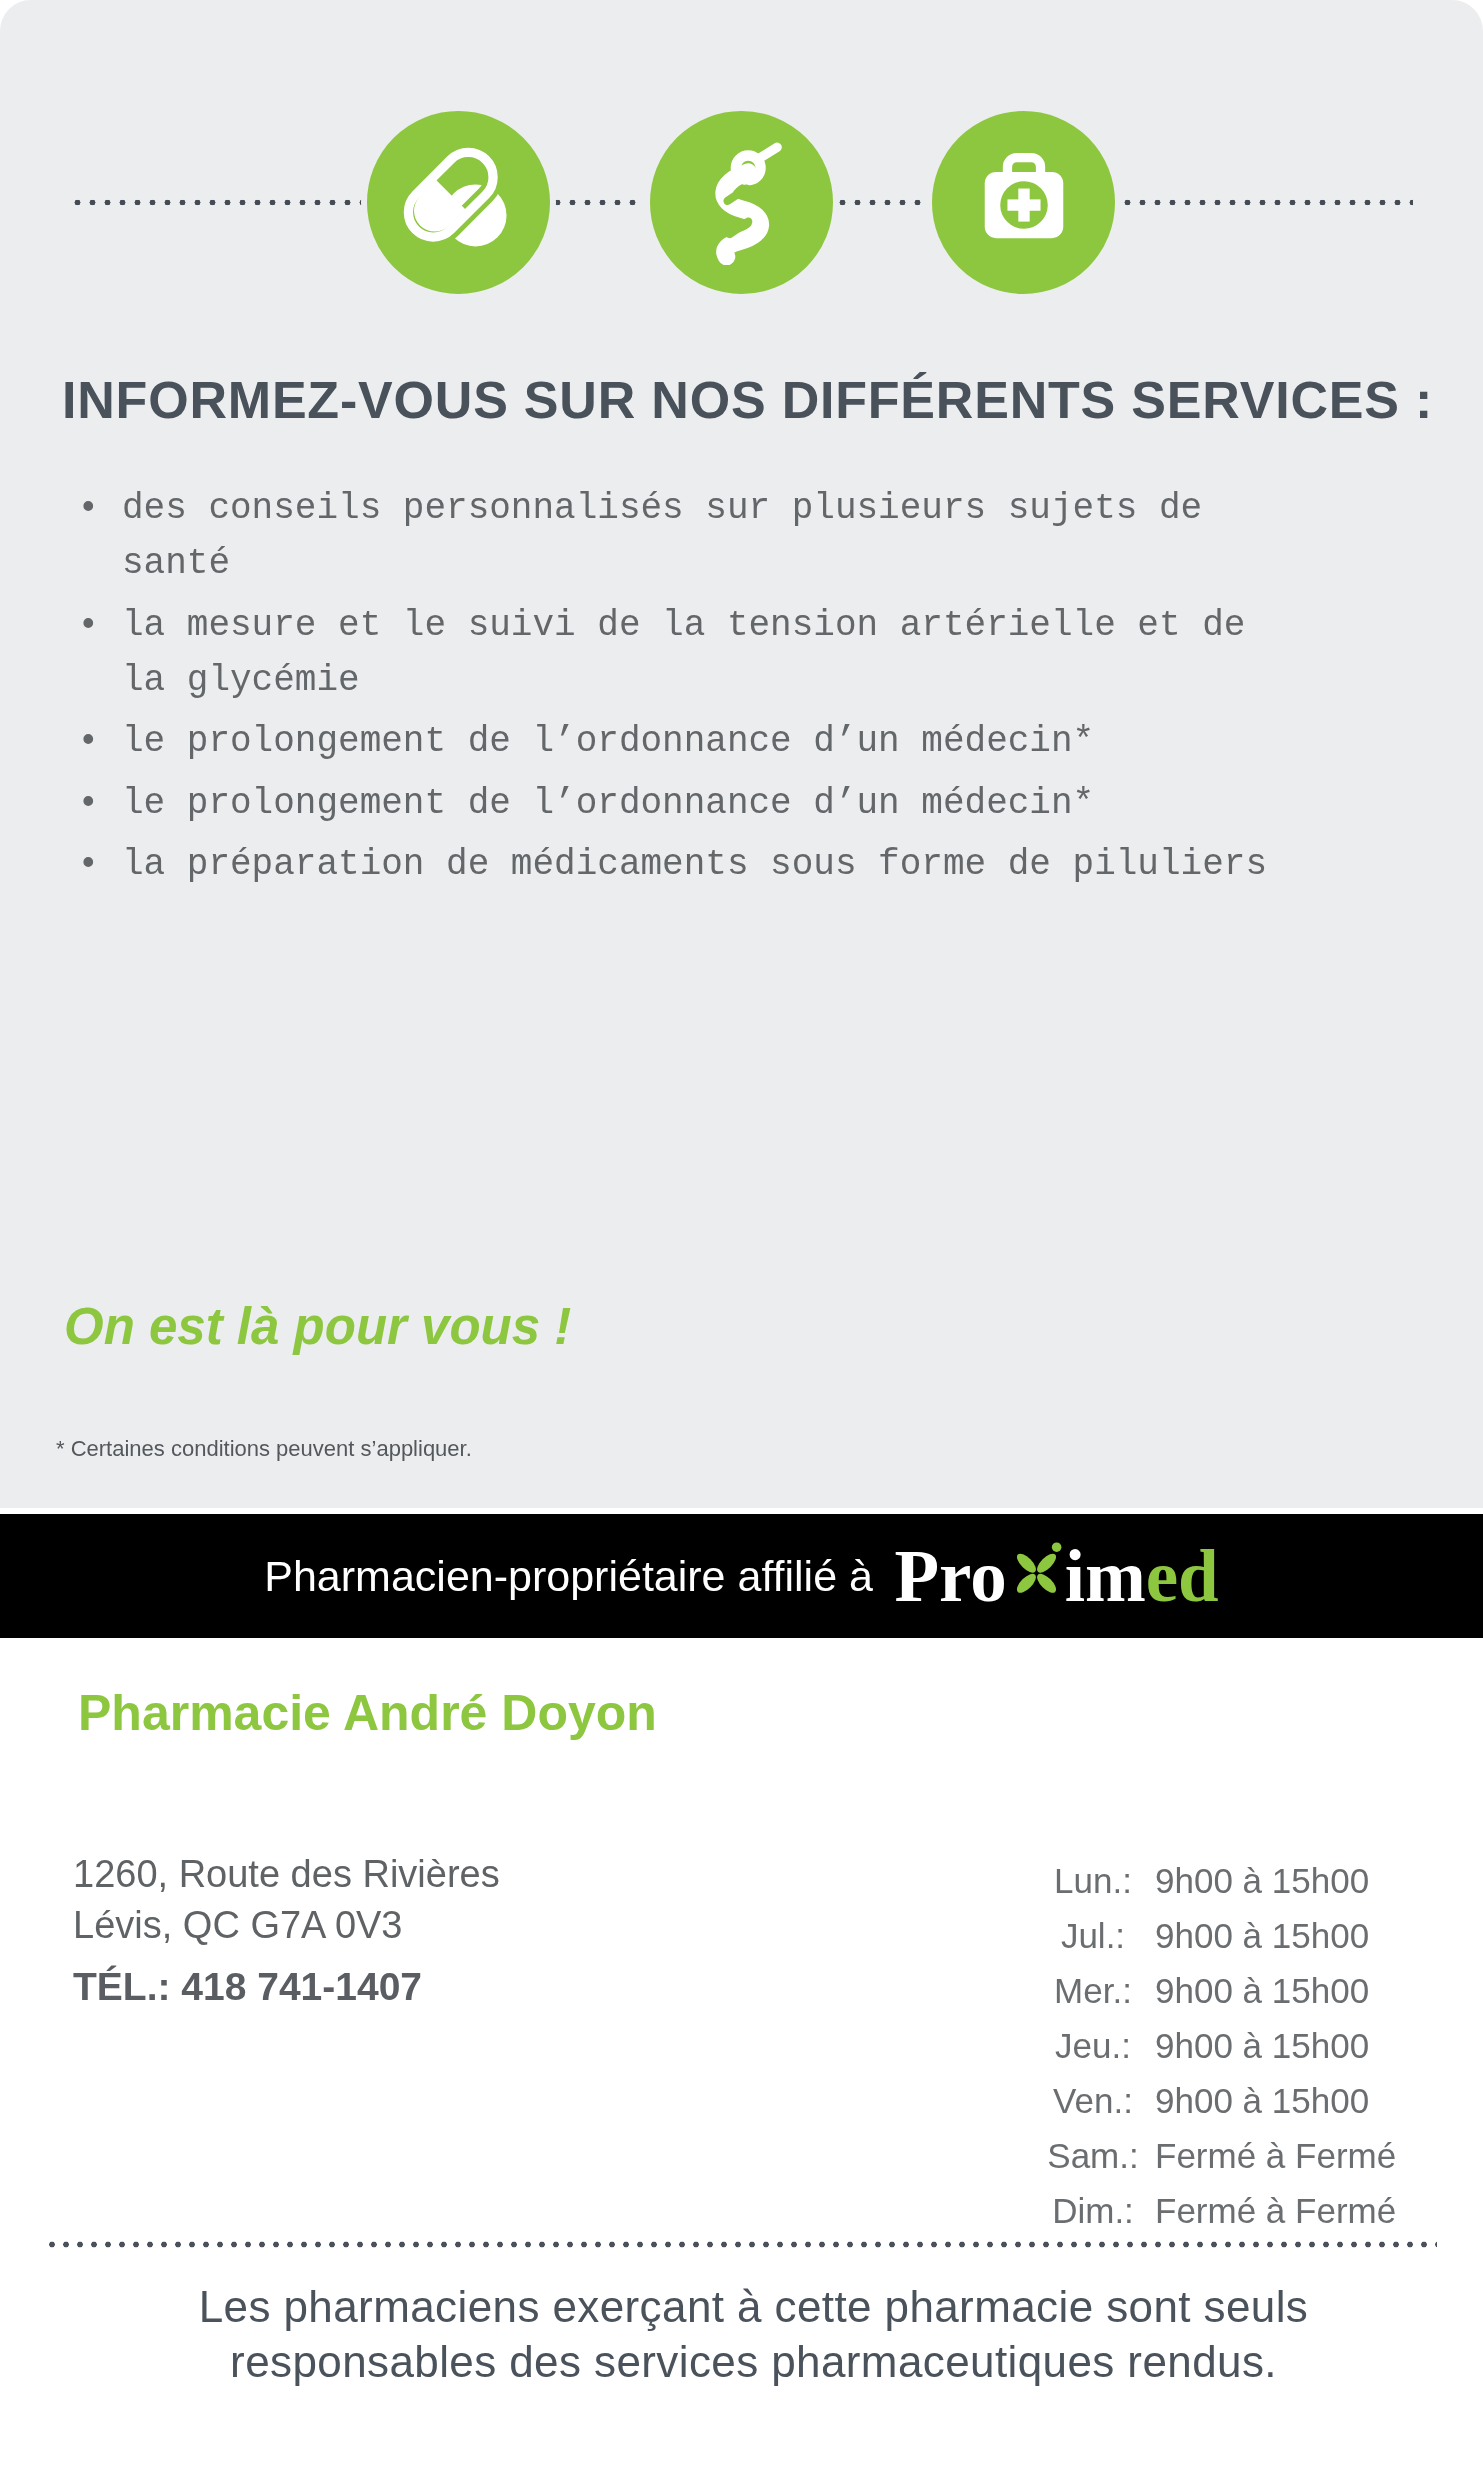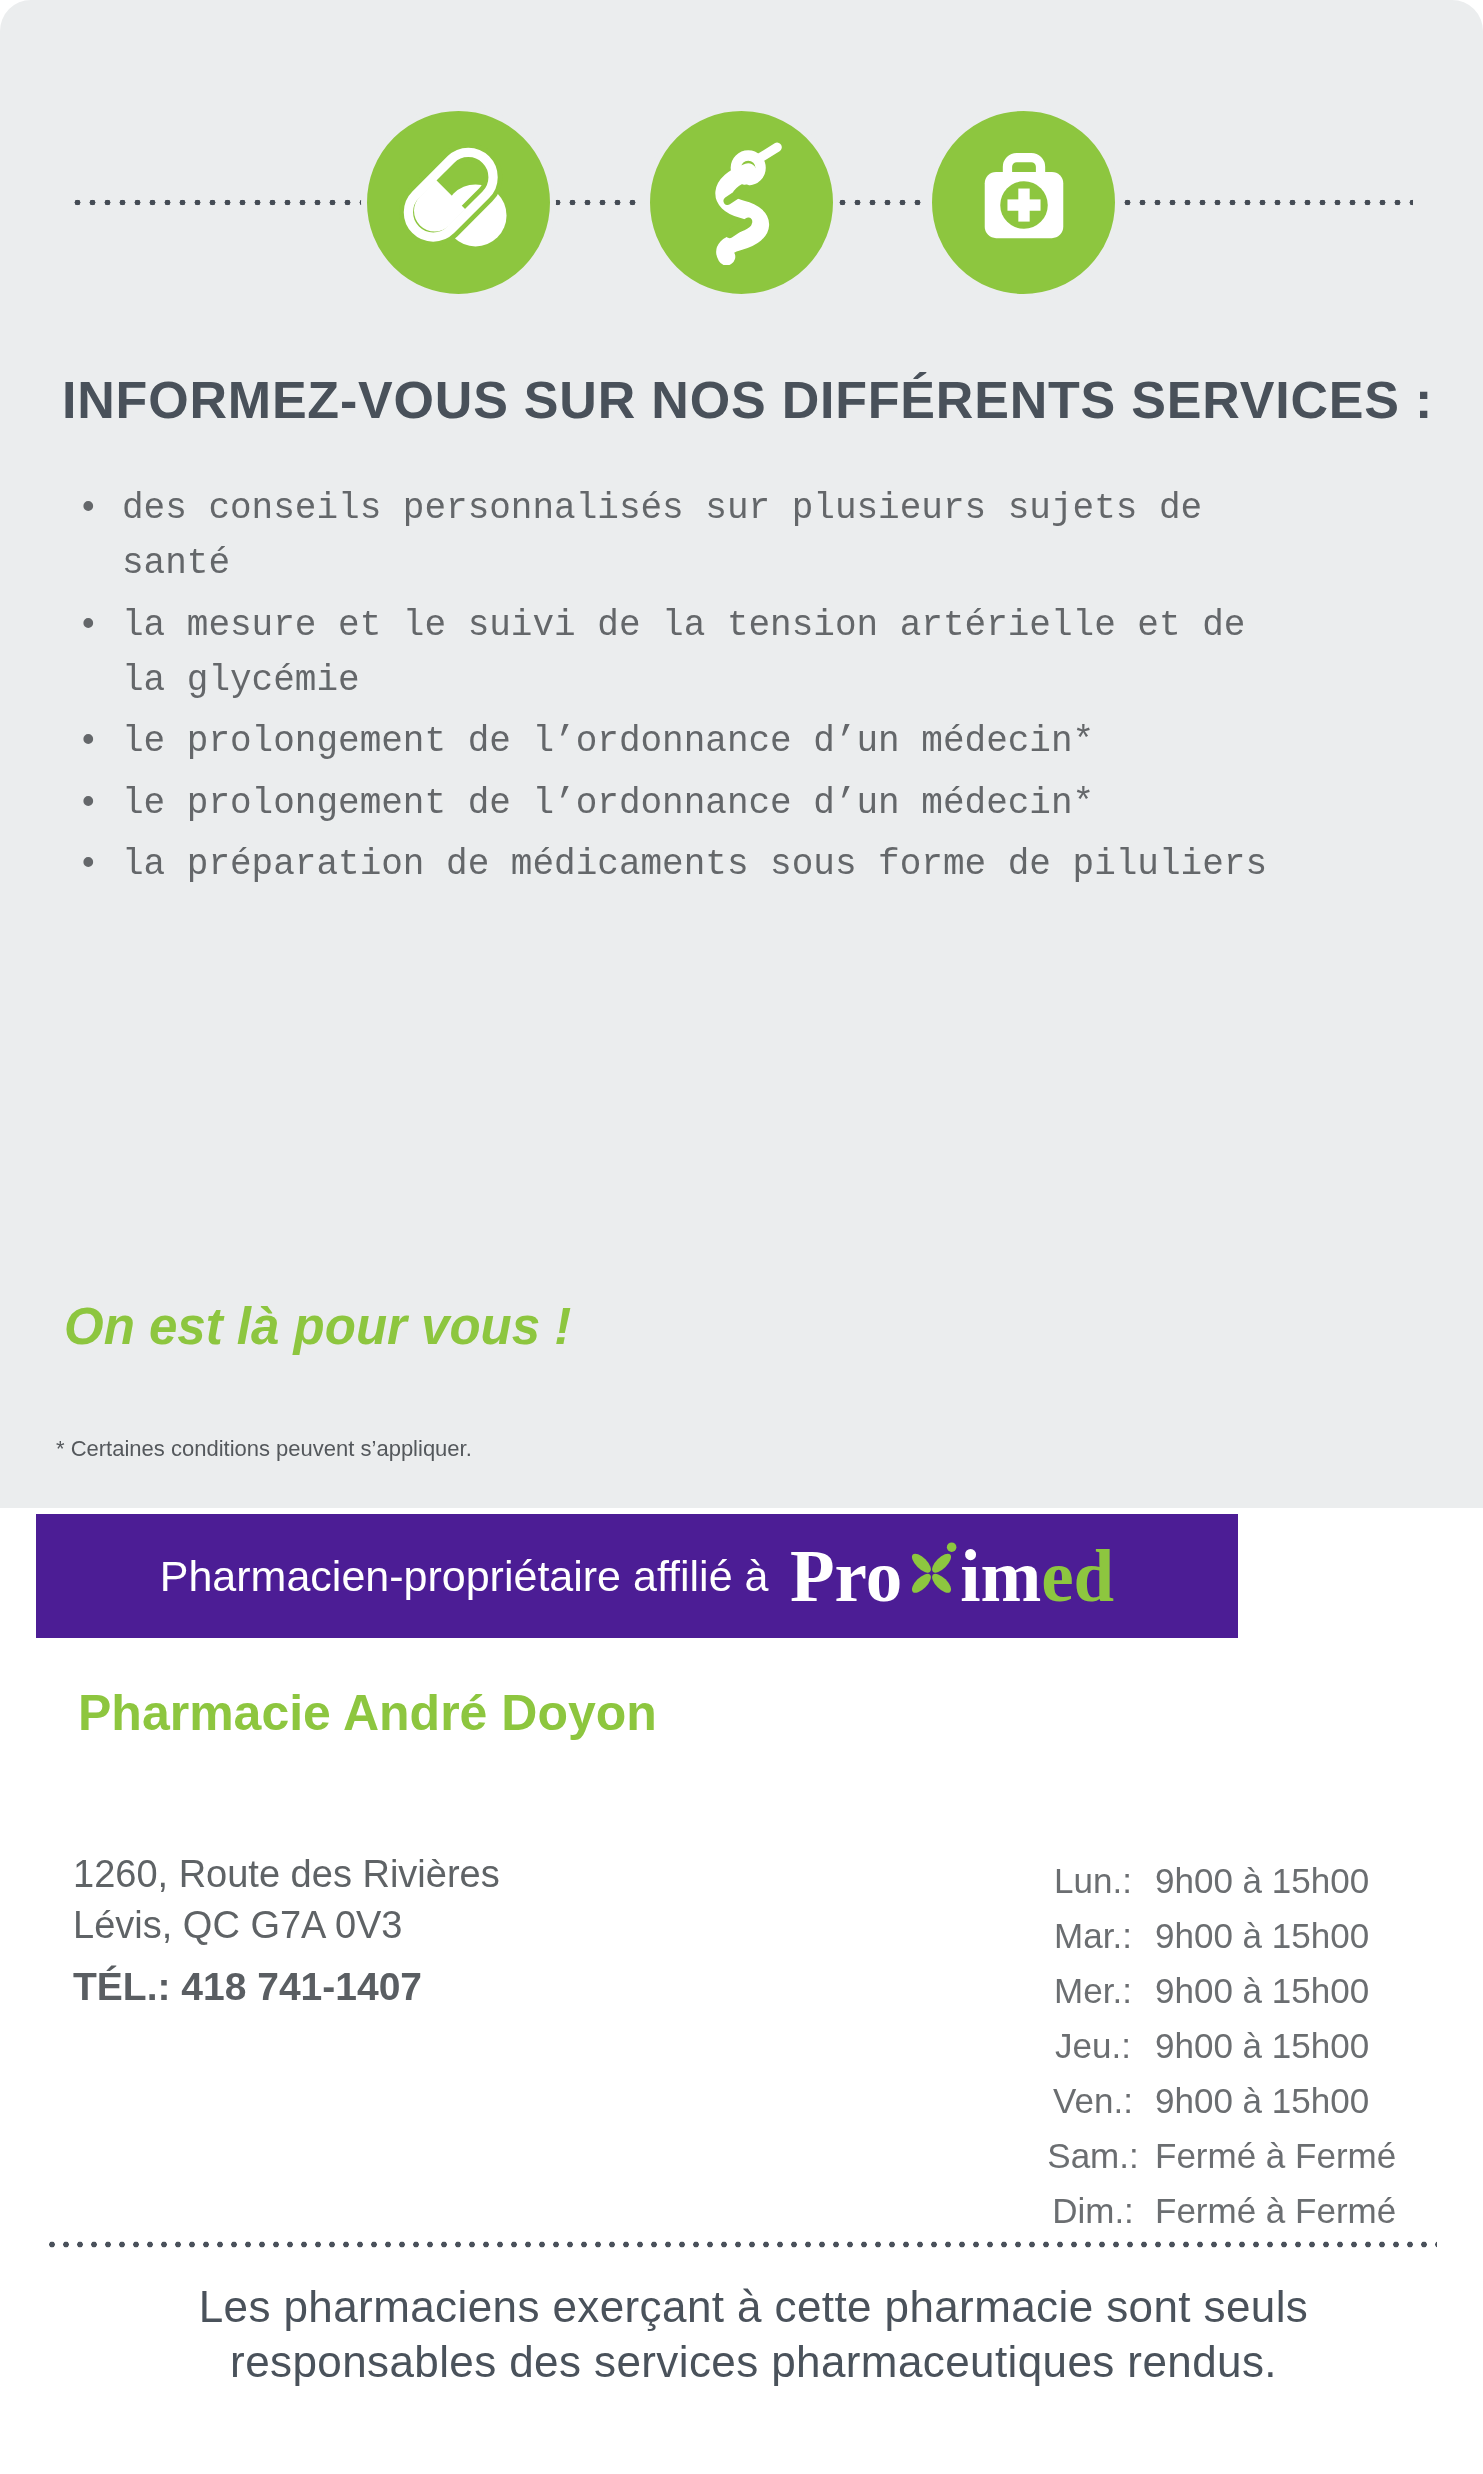--- a/index.html
+++ b/index.html
@@ -31,22 +31,22 @@
     font-size:36px;line-height:55px;color:#64676a;white-space:pre-line;font-family:Liberation Mono, monospace;}
   .services-list li::before{content:"\2022";position:absolute;left:11.6px;top:0;color:#64676a;}
 
   .question{position:absolute;left:62px;top:1143px;font-size:41px;font-weight:bold;
     color:#454d57;line-height:60px;white-space:pre-line;}
   .slogan{position:absolute;left:64px;top:1297px;font-size:51px;font-weight:bold;
     font-style:italic;color:#8dc63f;}
   .conditions-note{position:absolute;left:56px;top:1436px;font-size:22px;color:#54585c;}
 
   
-  .banner{position:absolute;left:0;top:1514px;width:1202px;height:124px;background:#4c1d95;
-    display:flex;align-items:center;justify-content:center;gap:21.5px;margin-left:36px;}
+  .banner{position:absolute;left:0;top:1514px;width:1483px;height:124px;background:#000000;
+    display:flex;align-items:center;justify-content:center;gap:21.5px;}
   .banner-text{color:#ffffff;font-size:43px;}
   .brand-logo{display:flex;align-items:center;font-family:"Liberation Serif",serif;
     font-weight:bold;font-size:73px;color:#ffffff;line-height:1;}
   .brand-logo .seg-ed{color:#8dc63f;}
   .brand-logo svg{width:53px;height:69px;margin:0 1.7px 13.2px 3.3px;}
 
   .pharmacy-name{position:absolute;left:78px;top:1684px;margin:0;
     font-size:50px;font-weight:bold;color:#8dc63f;}
 
   .address-block{position:absolute;left:73px;top:1849px;font-size:38px;
@@ -144,21 +144,21 @@
     <div>Lévis, QC G7A 0V3</div>
     <div class="phone">TÉL.: 418 741-1407</div>
   </div>
 
   <div class="hours-block">
     <div class="hours-row">
       <span class="hours-day">Lun.:</span>
       <span class="hours-time">9h00 à 15h00</span>
     </div>
     <div class="hours-row">
-      <span class="hours-day">Mar.:</span>
+      <span class="hours-day">Jul.:</span>
       <span class="hours-time">9h00 à 15h00</span>
     </div>
     <div class="hours-row">
       <span class="hours-day">Mer.:</span>
       <span class="hours-time">9h00 à 15h00</span>
     </div>
     <div class="hours-row">
       <span class="hours-day">Jeu.:</span>
       <span class="hours-time">9h00 à 15h00</span>
     </div>

